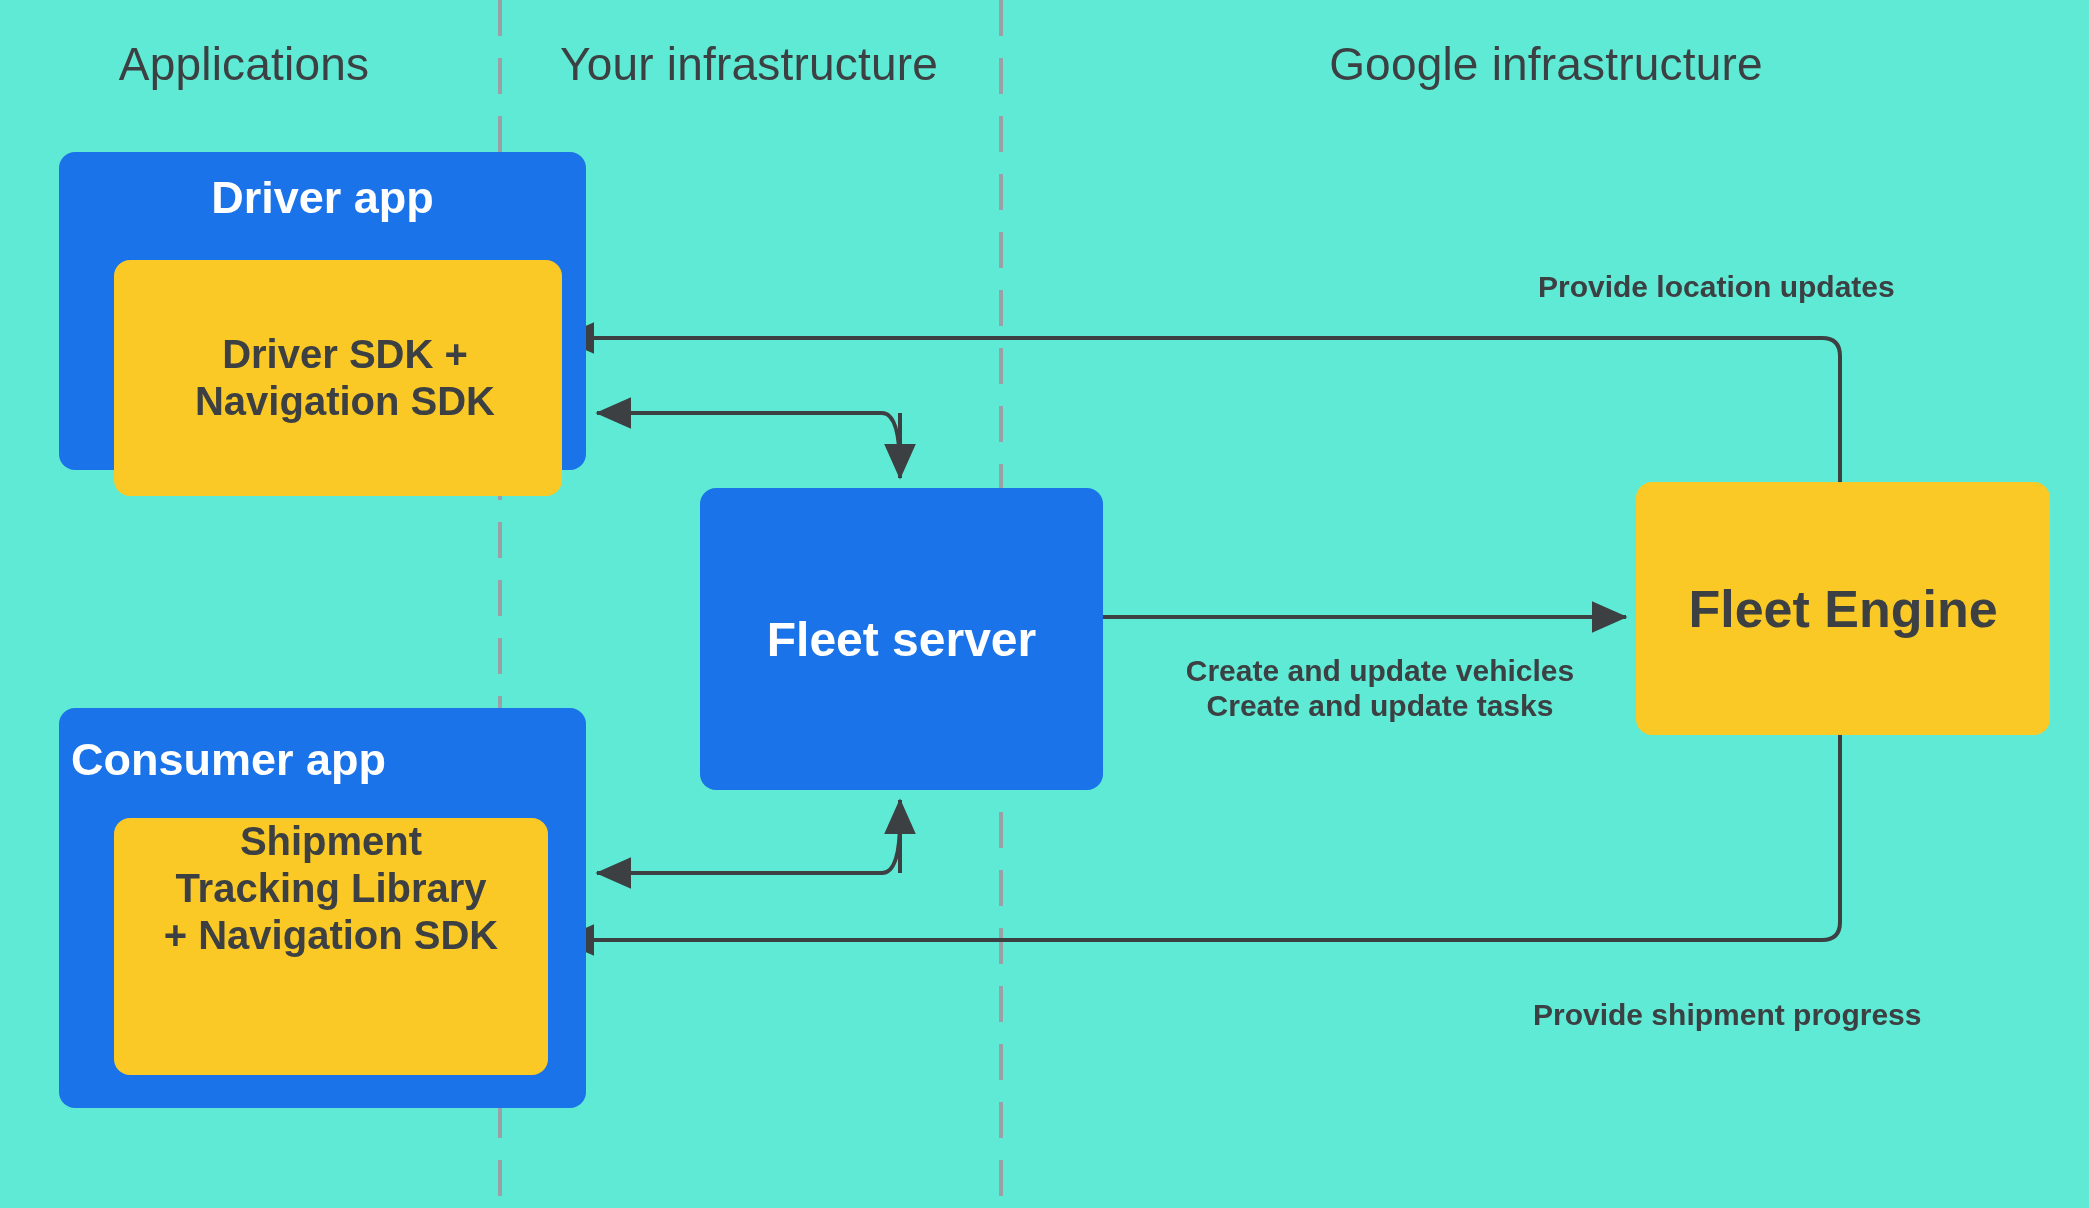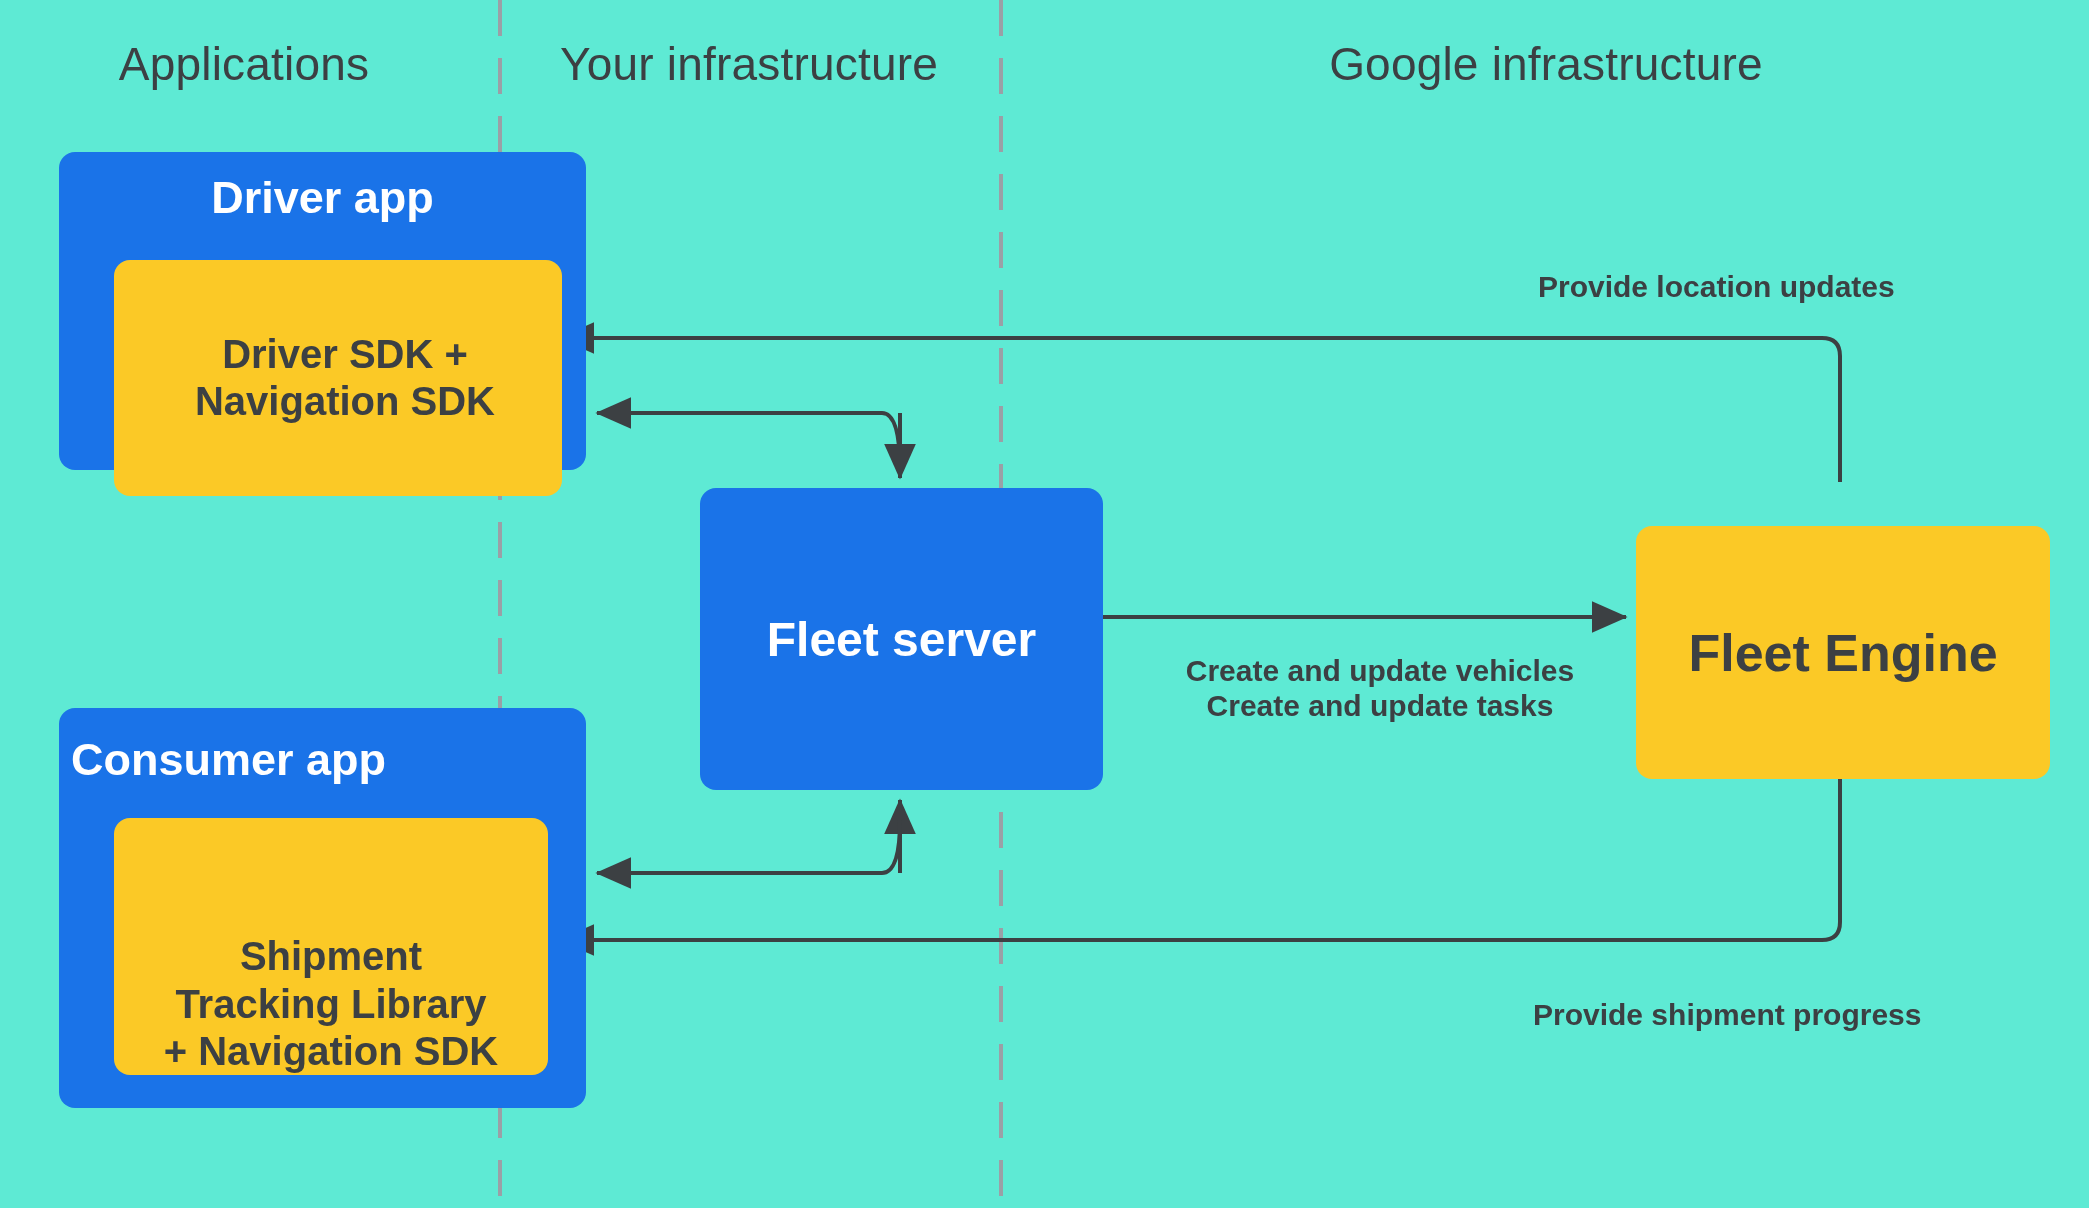--- a/index.html
+++ b/index.html
@@ -86,34 +86,33 @@
     display: flex; align-items: center; justify-content: center; padding-left: 14px;
   }
 
   
   #consumer-app { left: 59px; top: 708px; width: 527px; height: 400px; }
   #consumer-app .app-title { margin-top: 28px; align-self: flex-start; margin-left: 12px; }
   #consumer-sdk-box {
     position: absolute;
     left: 55px; top: 110px;
     width: 434px; height: 257px;
-    display: flex; align-items: flex-end; justify-content: center;
+    display: flex; align-items: flex-start; justify-content: center;
   }
 
   
   #your-server {
     left: 700px; top: 488px; width: 403px; height: 302px;
     justify-content: center;
   }
 
   
   #fleet-engine {
     left: 1636px; top: 482px; width: 414px; height: 253px;
     justify-content: center;
-    margin-top: 44px;
   }
 
   
   .edge-label {
     position: absolute;
     color: #3c4043;
     font-size: 30px;
     font-weight: 700;
     white-space: nowrap;
     line-height: 1.15;

